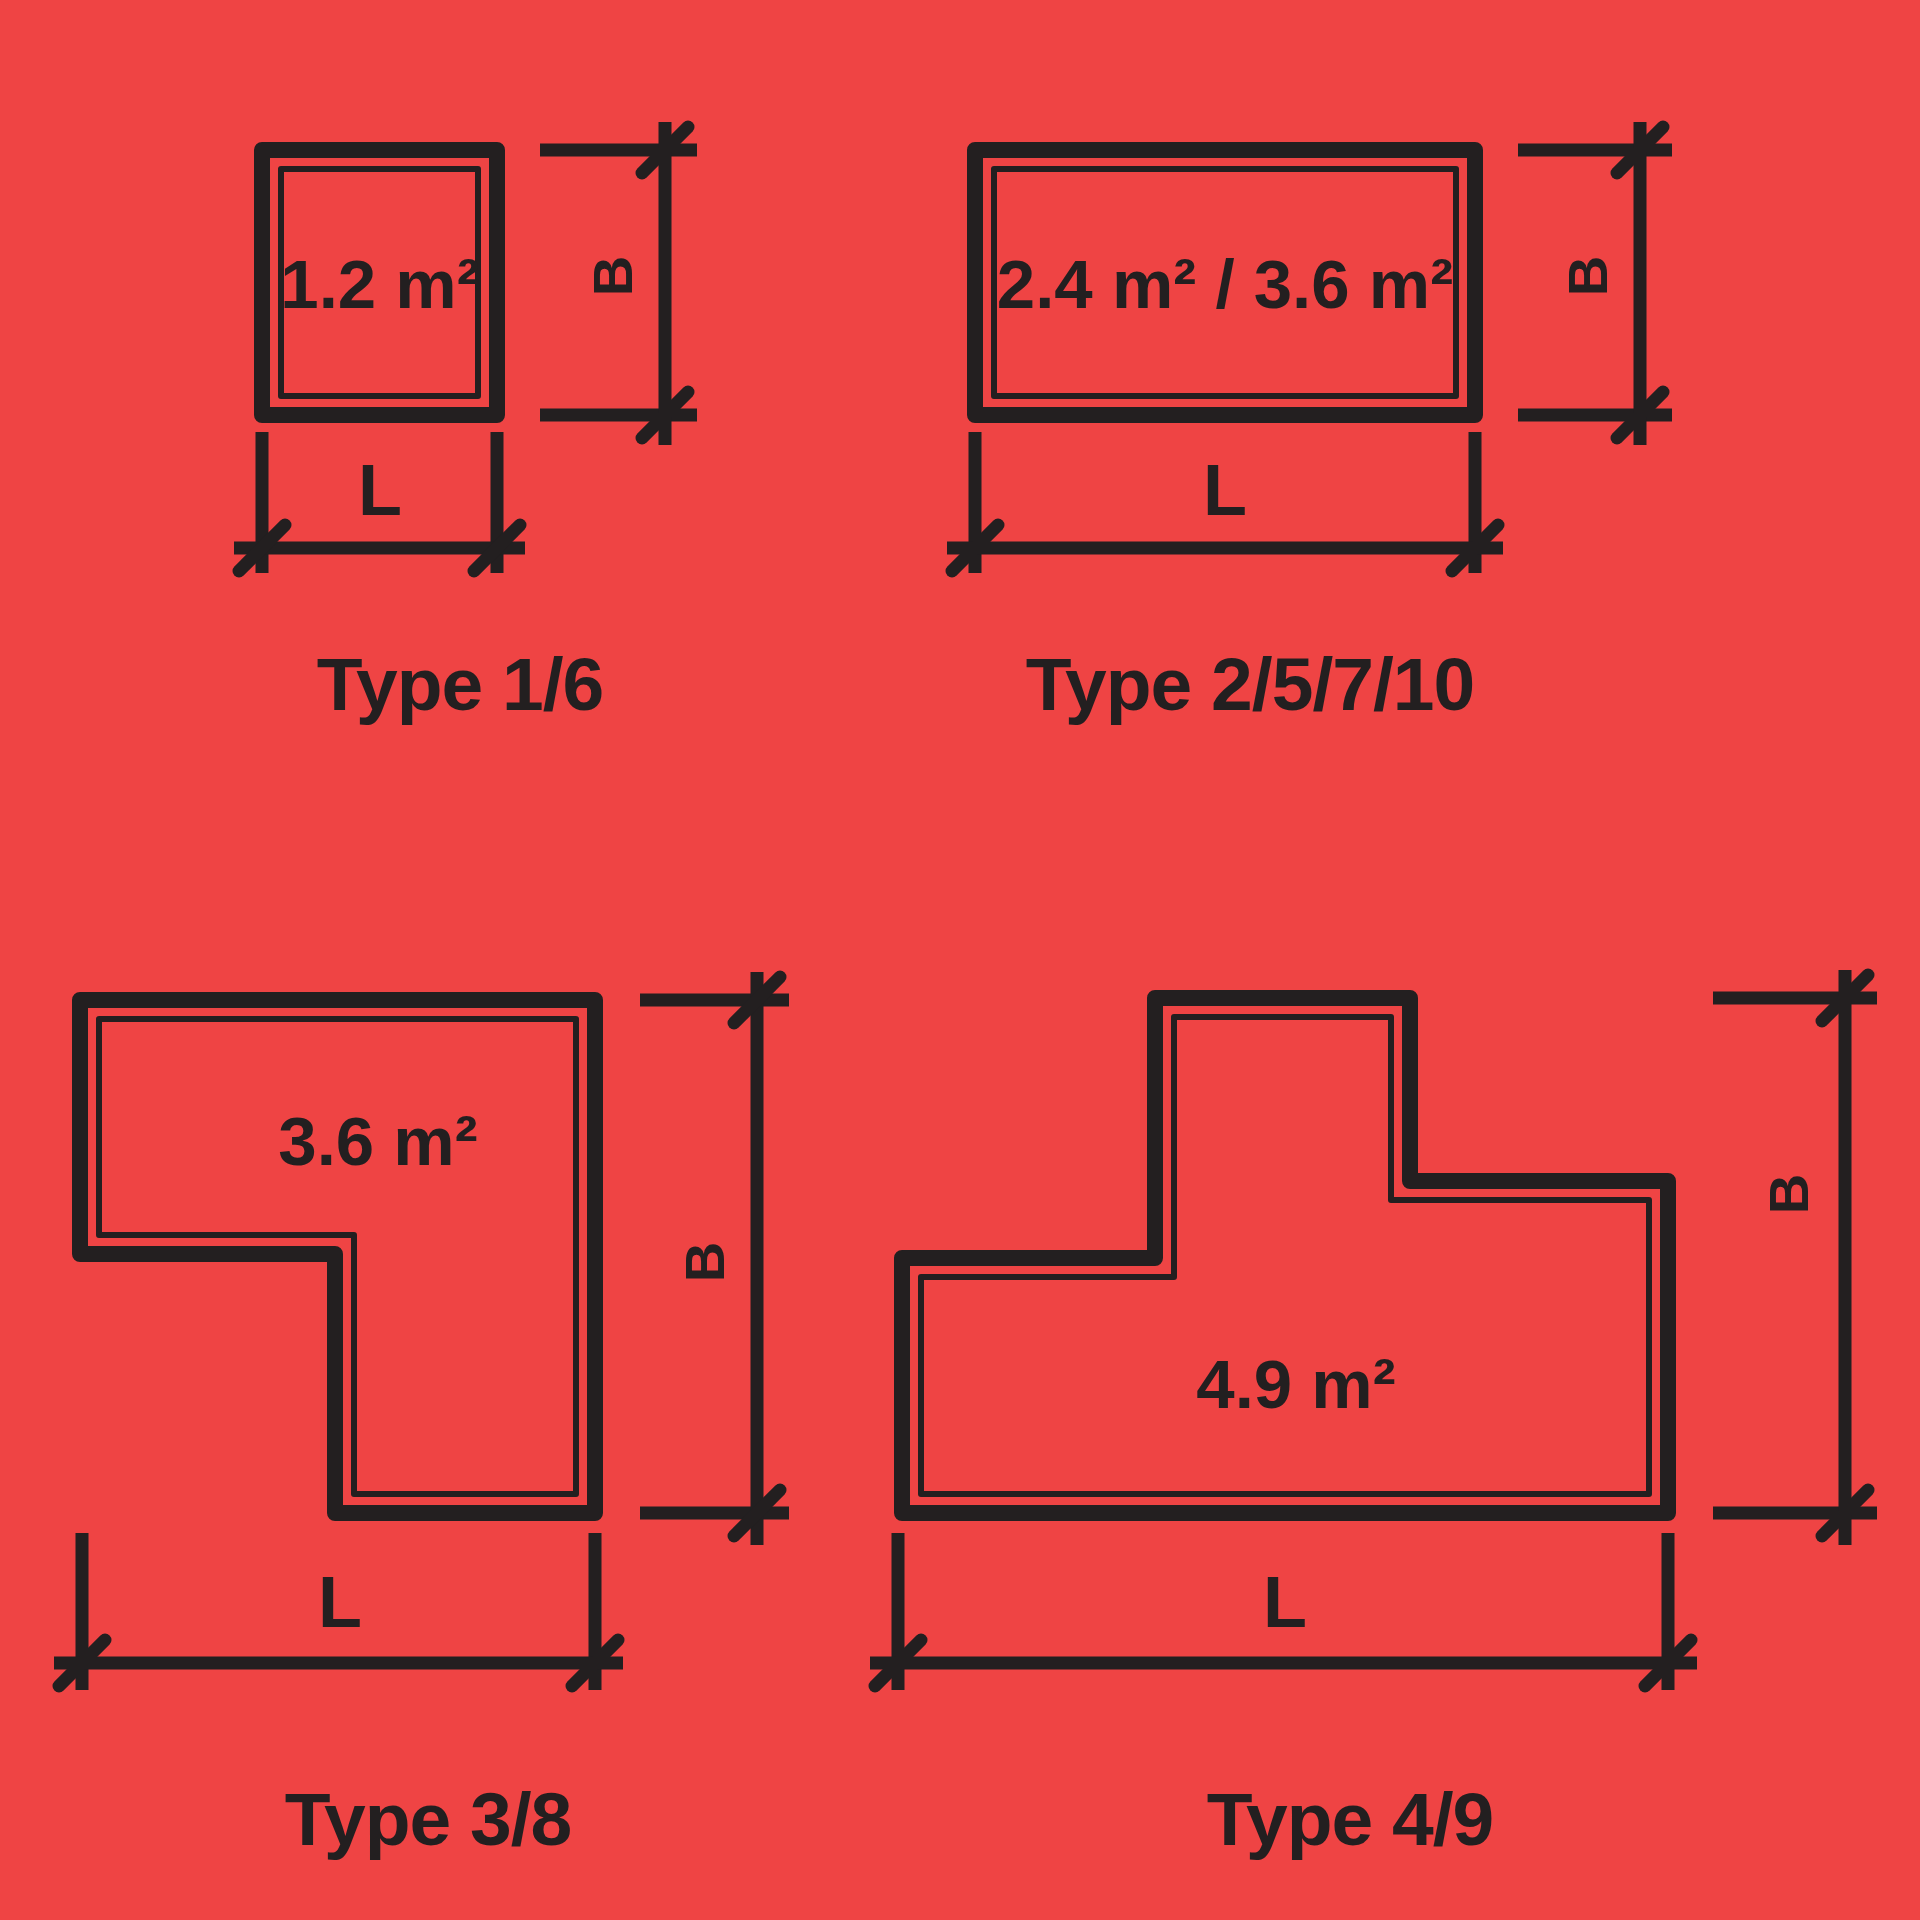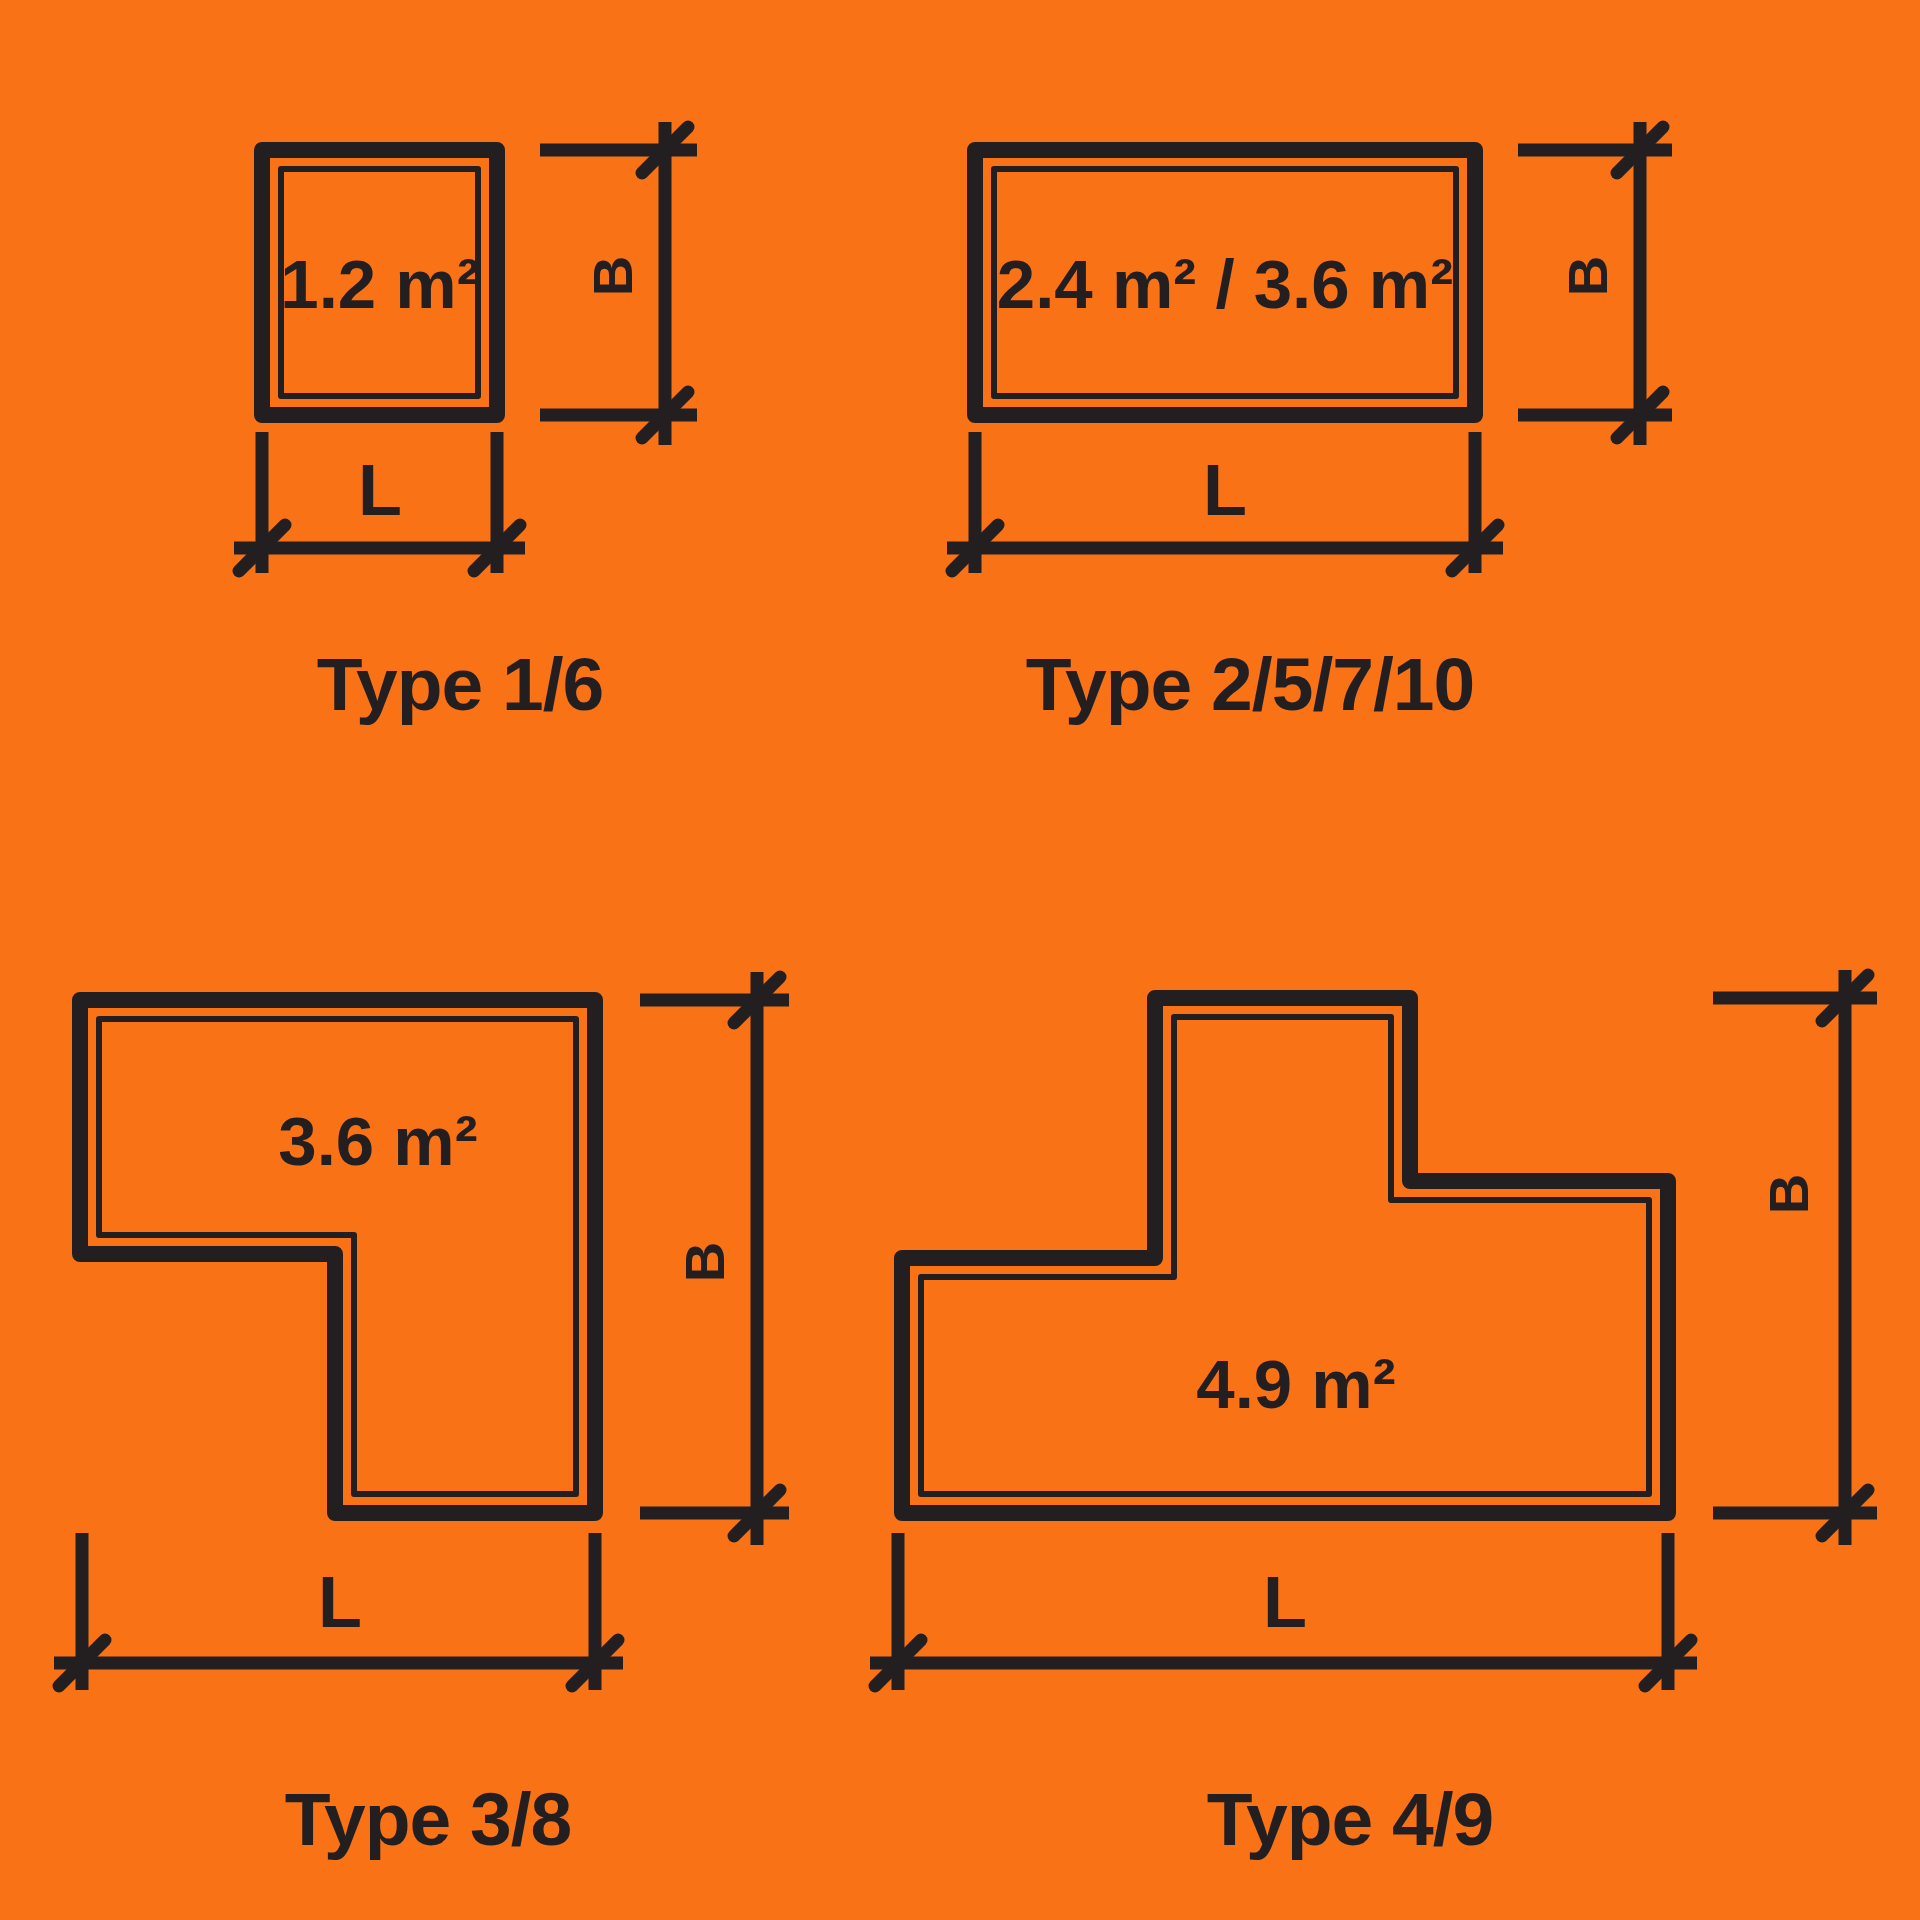--- a/index.html
+++ b/index.html
@@ -1,21 +1,21 @@
 <!DOCTYPE html>
 <html><head>
 <meta charset="utf-8">
 <title>Diagram</title>
 <style>
   html, body { margin: 0; padding: 0; background: #000000; }
   .stage {
     position: relative;
     width: 1920px;
     height: 1920px;
-    background: #f97316;
+    background: #ef4444;
     overflow: hidden;
   }
   svg { display: block; }
   svg path { fill: none; }
   svg text {
     fill: #231f20;
     stroke: none;
     font-family: "Liberation Sans", "DejaVu Sans", sans-serif;
     font-weight: bold;
   }

